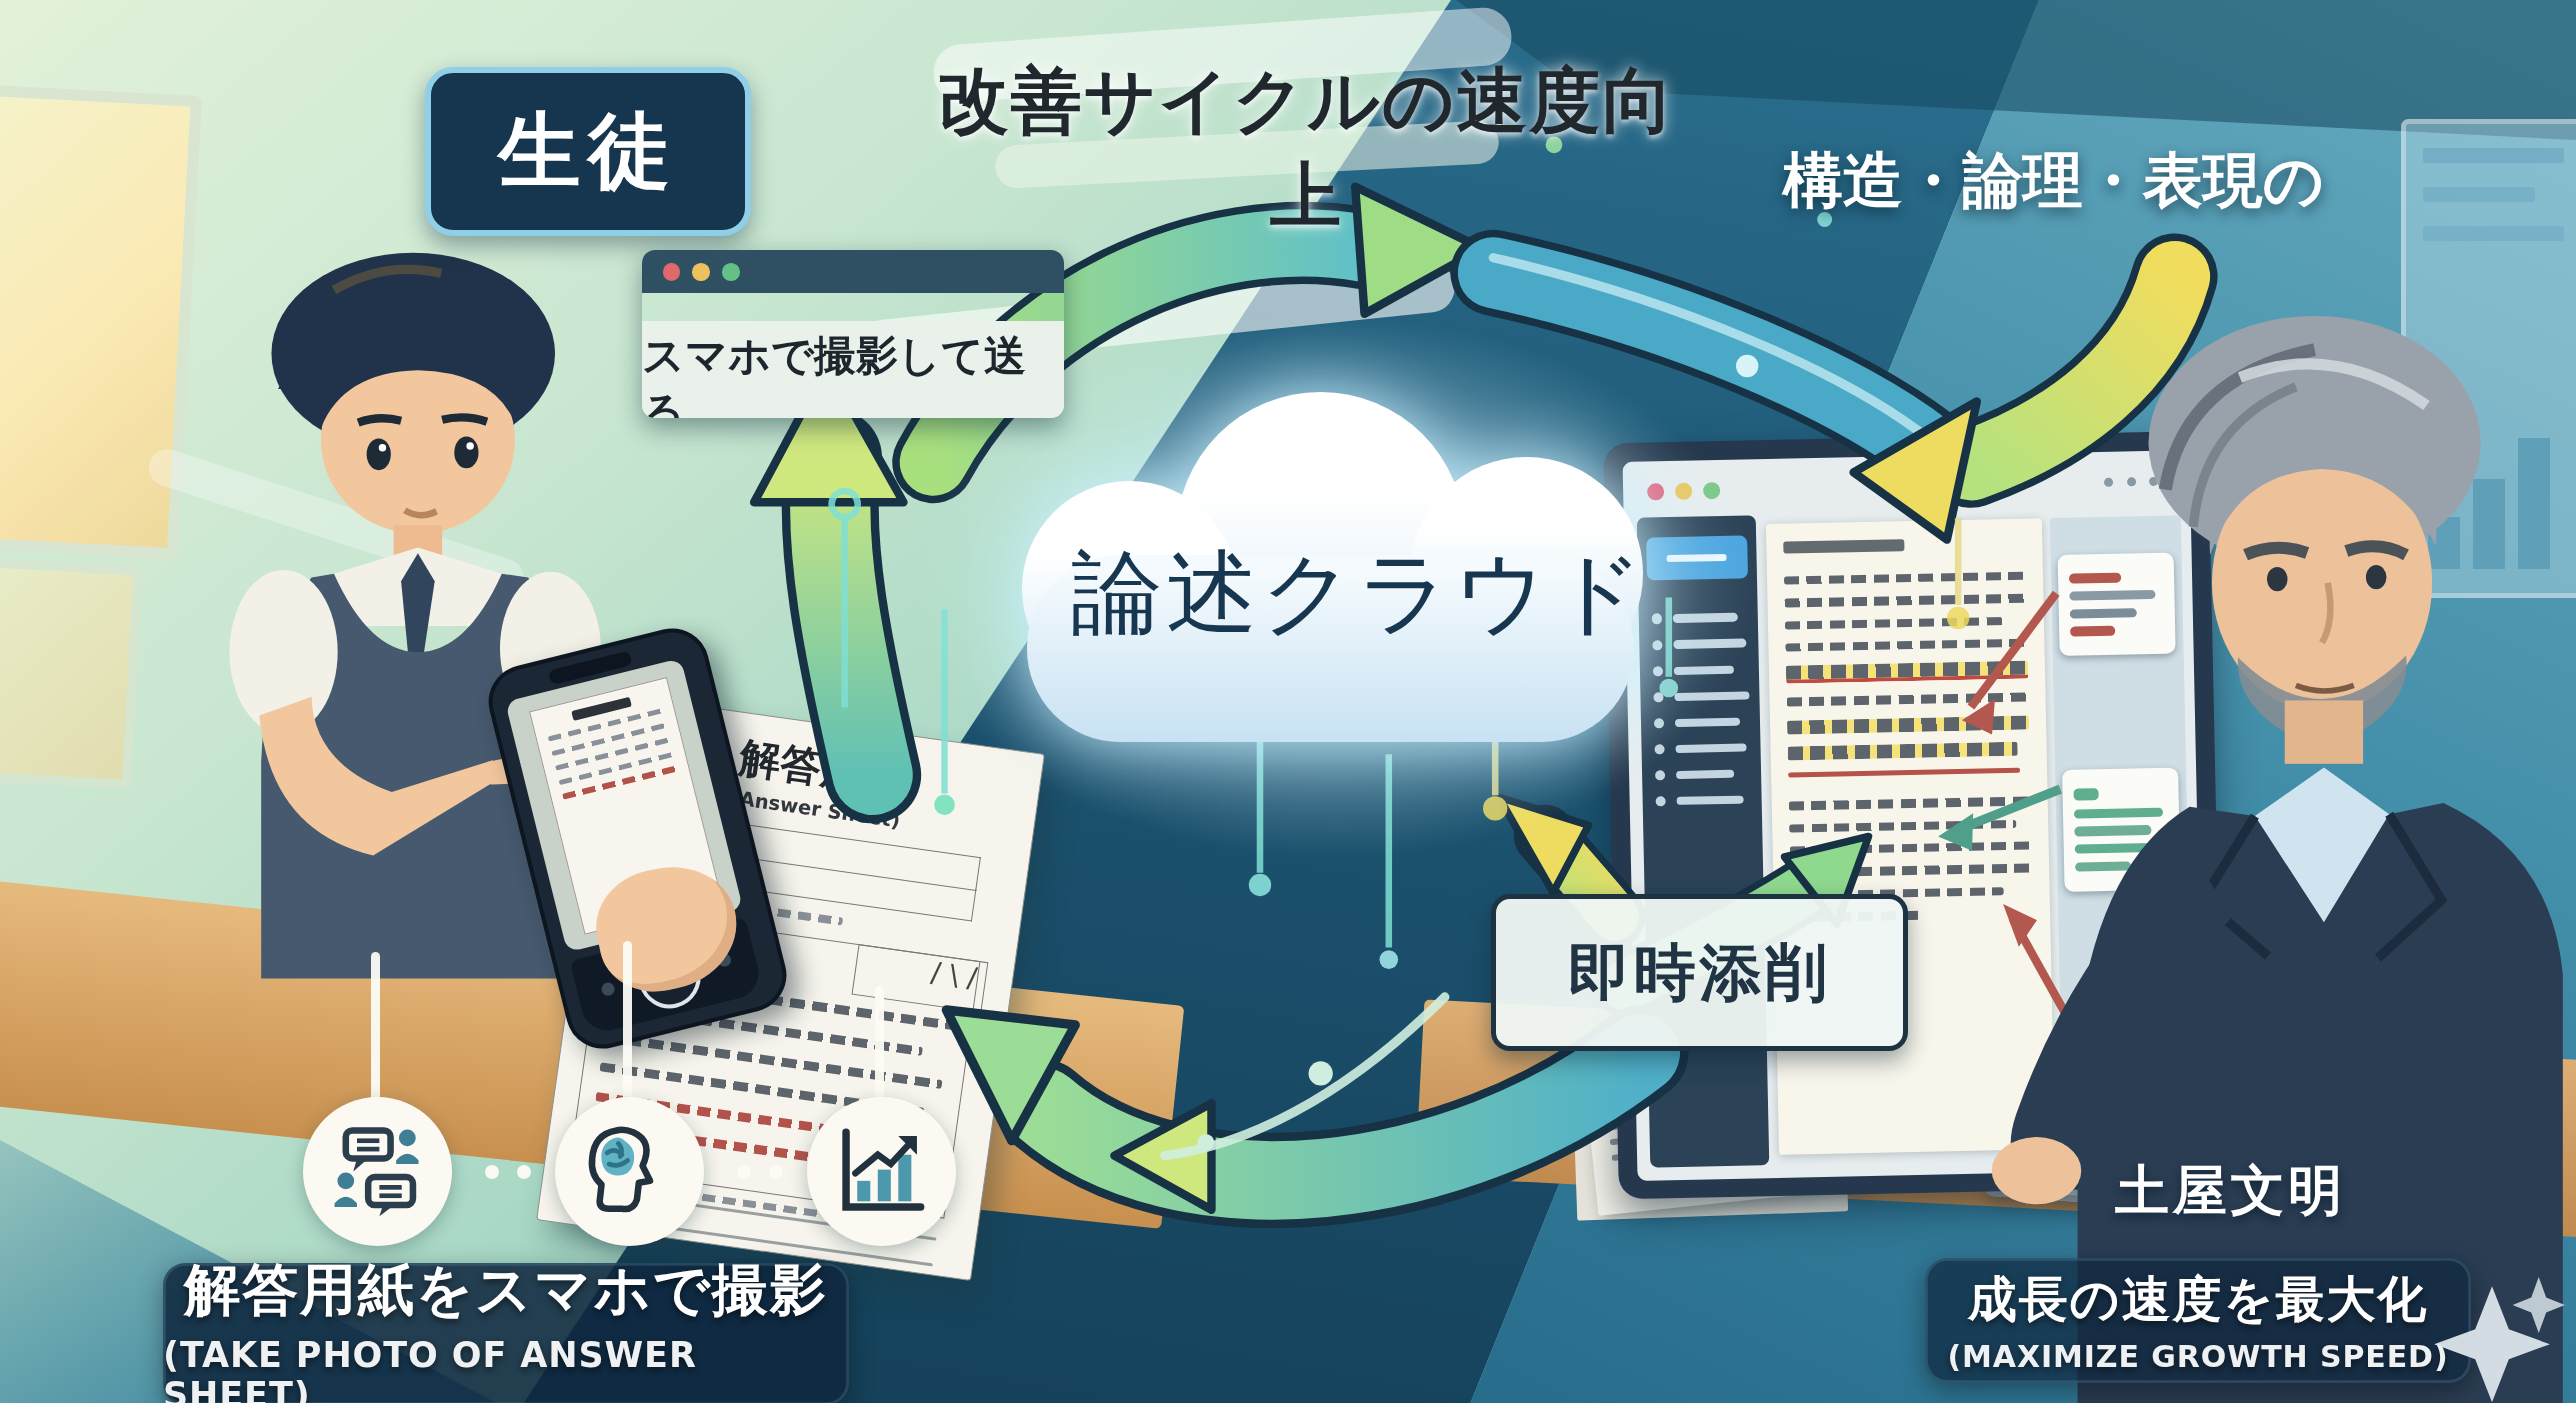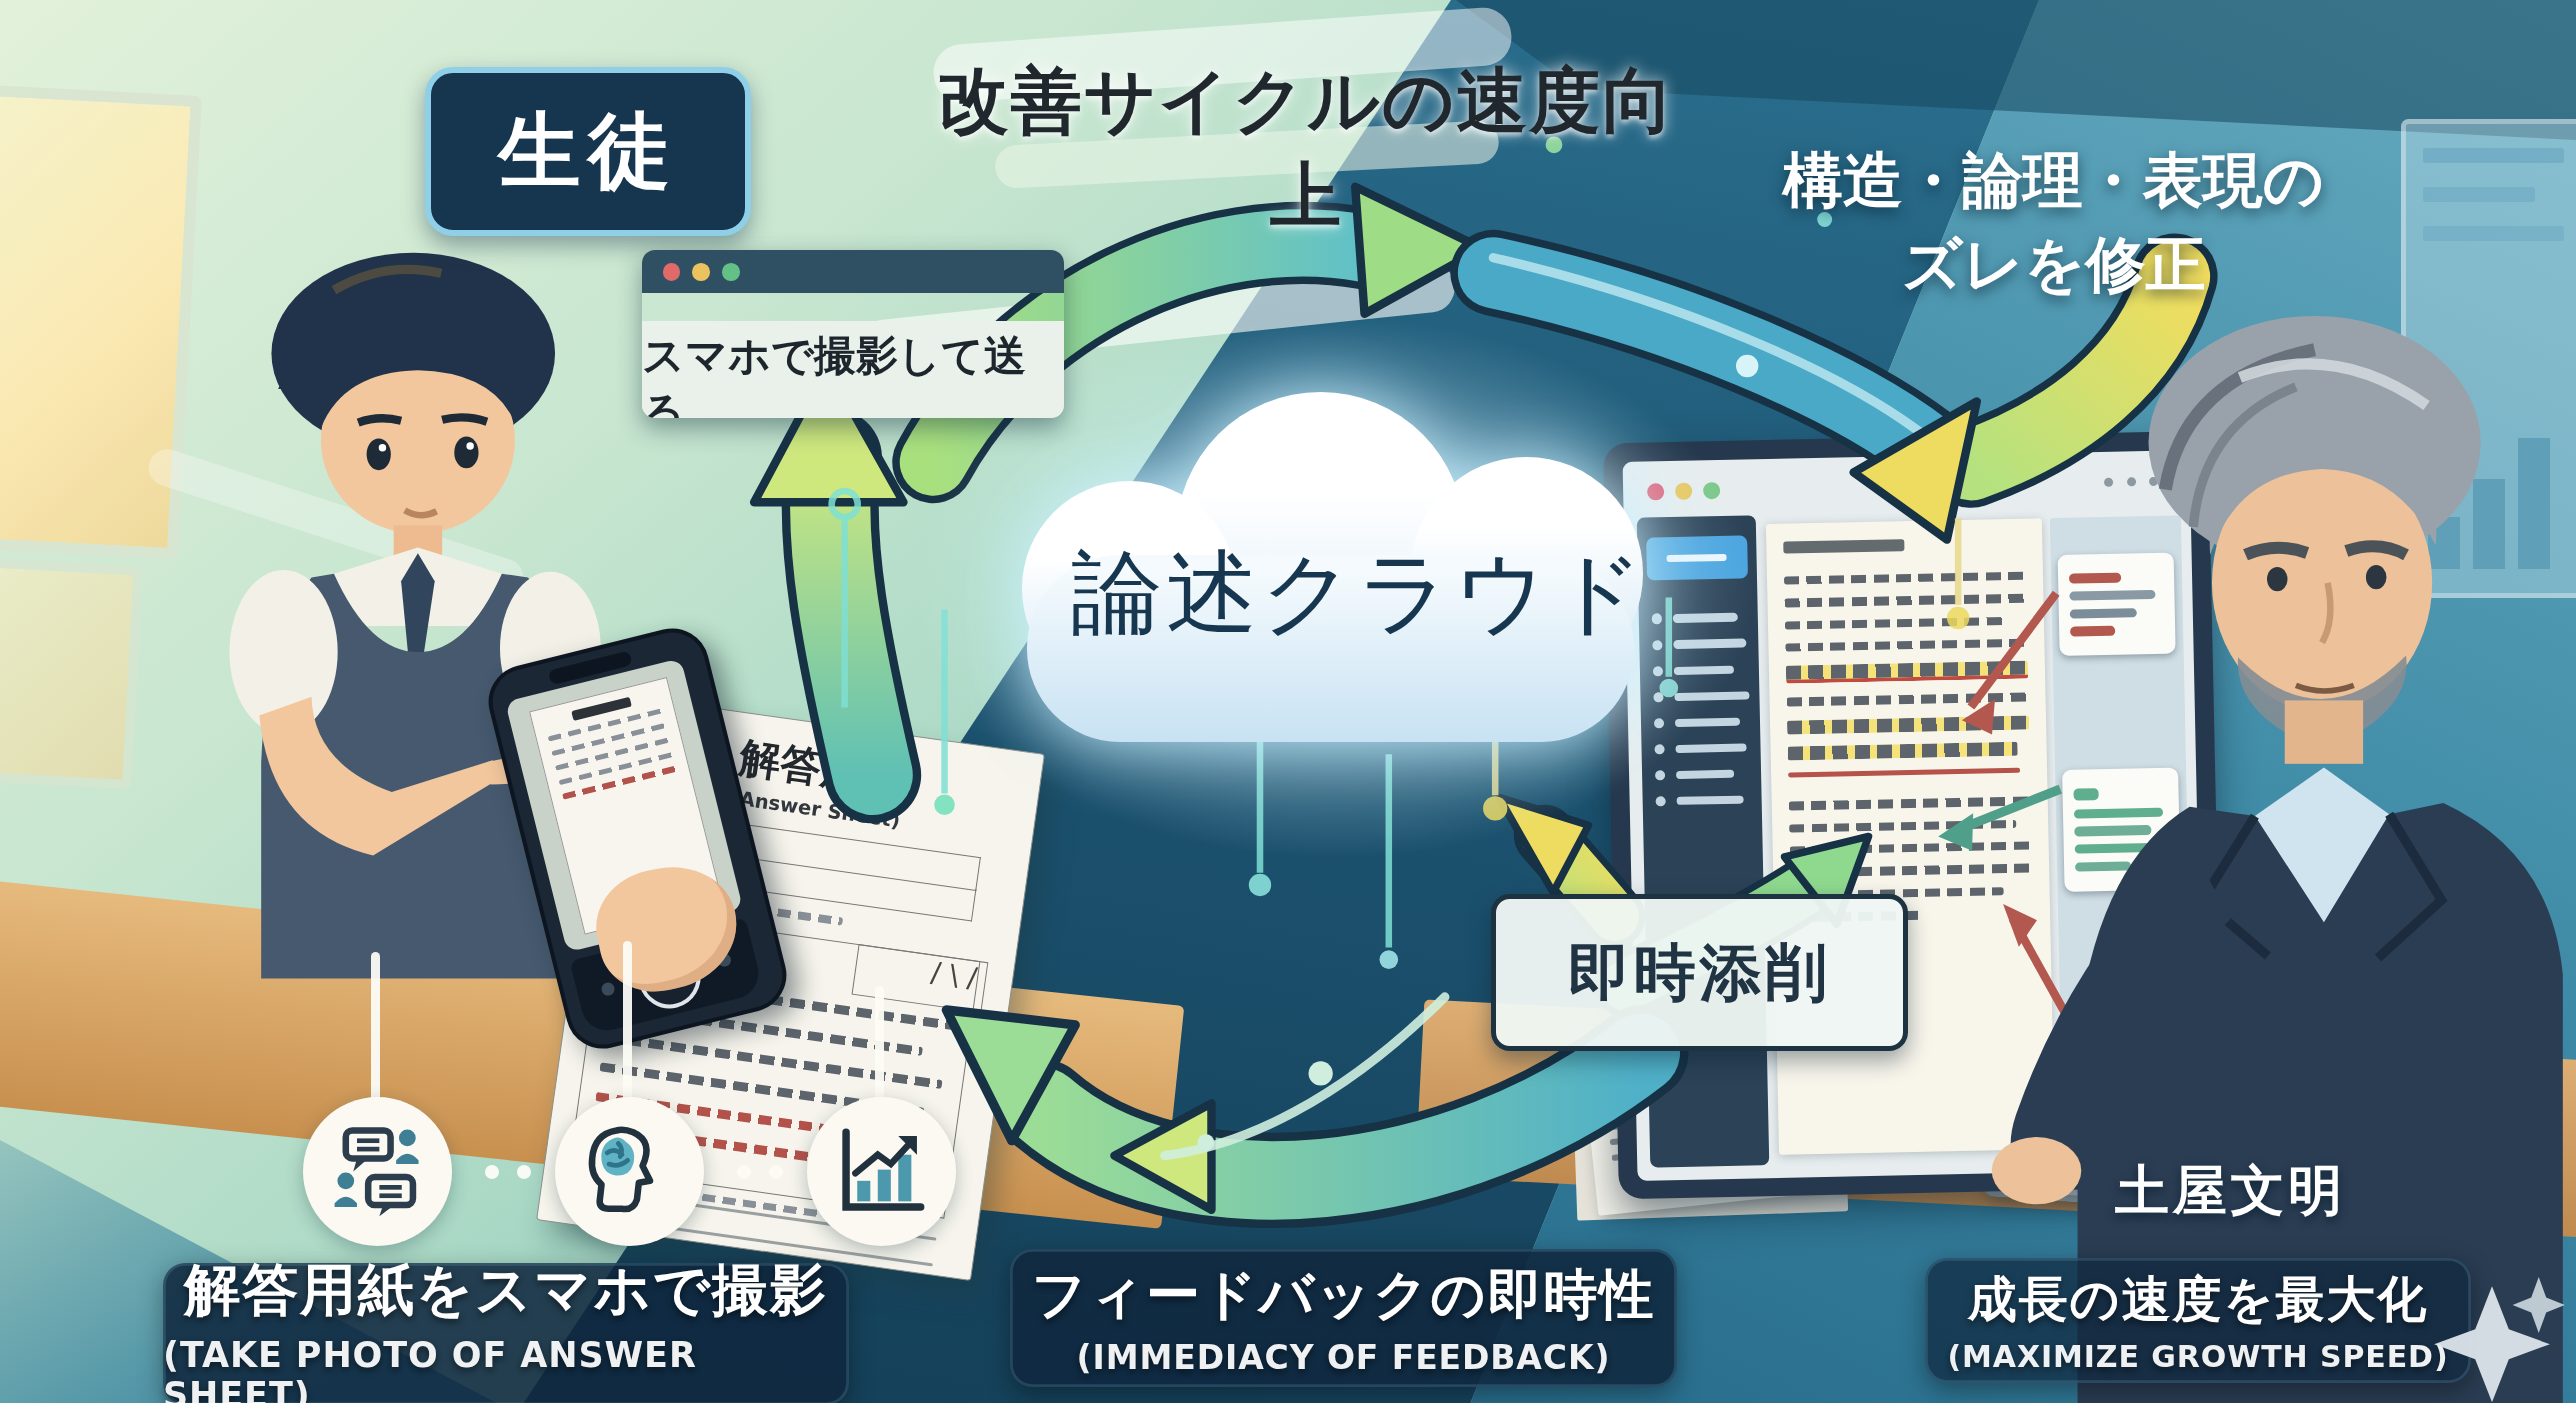--- a/index.html
+++ b/index.html
@@ -371,21 +371,20 @@
               letter-spacing:1.9px;text-shadow:0 0 15px rgba(255,255,255,.85),0 2.8px 5.6px rgba(255,255,255,.6);">改善サイクルの速度向上</div>
 
   <div class="abs" style="left:425px;top:67px;width:314px;height:157px;background:#16354f;border:6.5px solid #8fd0e8;
               border-radius:28px;box-shadow:0 9.3px 22.4px rgba(20,50,70,.4);display:flex;align-items:center;justify-content:center;">
     <span style="color:#fff;font-size:82px;font-weight:800;letter-spacing:7.5px;">生徒</span>
   </div>
 
   <div class="abs" style="left:1727px;top:138px;width:653px;text-align:center;color:#fff;font-weight:800;
               text-shadow:0 4.7px 13px rgba(8,30,45,.65);line-height:1.4;">
     <div style="font-size:60px;">構造・論理・表現の</div>
-    <div style="font-size:60px;">ズレを修正</div>
   </div>
 
   <div class="abs" style="left:642px;top:250px;width:422px;height:168px;border-radius:13px;overflow:hidden;
               box-shadow:0 9.3px 24px rgba(20,50,65,.45);">
     <div style="height:43px;background:#2f4f63;position:relative;">
       <div class="abs" style="left:20.5px;top:13px;width:17.7px;height:17.7px;border-radius:50%;background:#e06a6a;"></div>
       <div class="abs" style="left:50px;top:13px;width:17.7px;height:17.7px;border-radius:50%;background:#ecc25f;"></div>
       <div class="abs" style="left:80px;top:13px;width:17.7px;height:17.7px;border-radius:50%;background:#63c188;"></div>
     </div>
     <div style="height:125px;background:#e9f1ea;display:flex;align-items:center;justify-content:center;margin-top:28px;">
@@ -443,24 +442,20 @@
       <path d="M24 54 L48 34 L62 44 L86 18" stroke="#22313e" stroke-width="7" fill="none" stroke-linecap="round"></path>
       <path d="M70 14 L90 14 L90 34 Z" fill="#22313e"></path>
     </svg>
   </div>
 
   <div class="abs capbox" style="left:163px;top:1239px;width:686px;height:142px;margin-top:24px;">
     <span class="cap-jp" style="font-size:56px;">解答用紙をスマホで撮影</span>
     <span class="cap-en" style="font-size:35px;">(TAKE PHOTO OF ANSWER SHEET)</span>
   </div>
 
-  <div class="abs capbox" style="left:1010px;top:1249px;width:667px;height:138px;">
-    <span class="cap-jp" style="font-size:54px;">フィードバックの即時性</span>
-    <span class="cap-en" style="font-size:33px;">(IMMEDIACY OF FEEDBACK)</span>
-  </div>
 
   <div class="abs capbox" style="left:1925px;top:1258px;width:546px;height:125px;background:rgba(15,39,62,.72);">
     <span class="cap-jp" style="font-size:49px;">成長の速度を最大化</span>
     <span class="cap-en" style="font-size:30px;">(MAXIMIZE GROWTH SPEED)</span>
   </div>
 
   <svg class="abs" style="left:2434px;top:1277px;" width="131" height="127" viewBox="0 0 140 136">
     <path d="M62 10 L80 56 L124 72 L80 88 L62 134 L44 88 L0 72 L44 56 Z" fill="#dce5eb" opacity="0.95"></path>
     <path d="M112 0 L120 22 L140 30 L120 38 L112 60 L104 38 L84 30 L104 22 Z" fill="#cdd9e0" opacity="0.9"></path>
   </svg>

